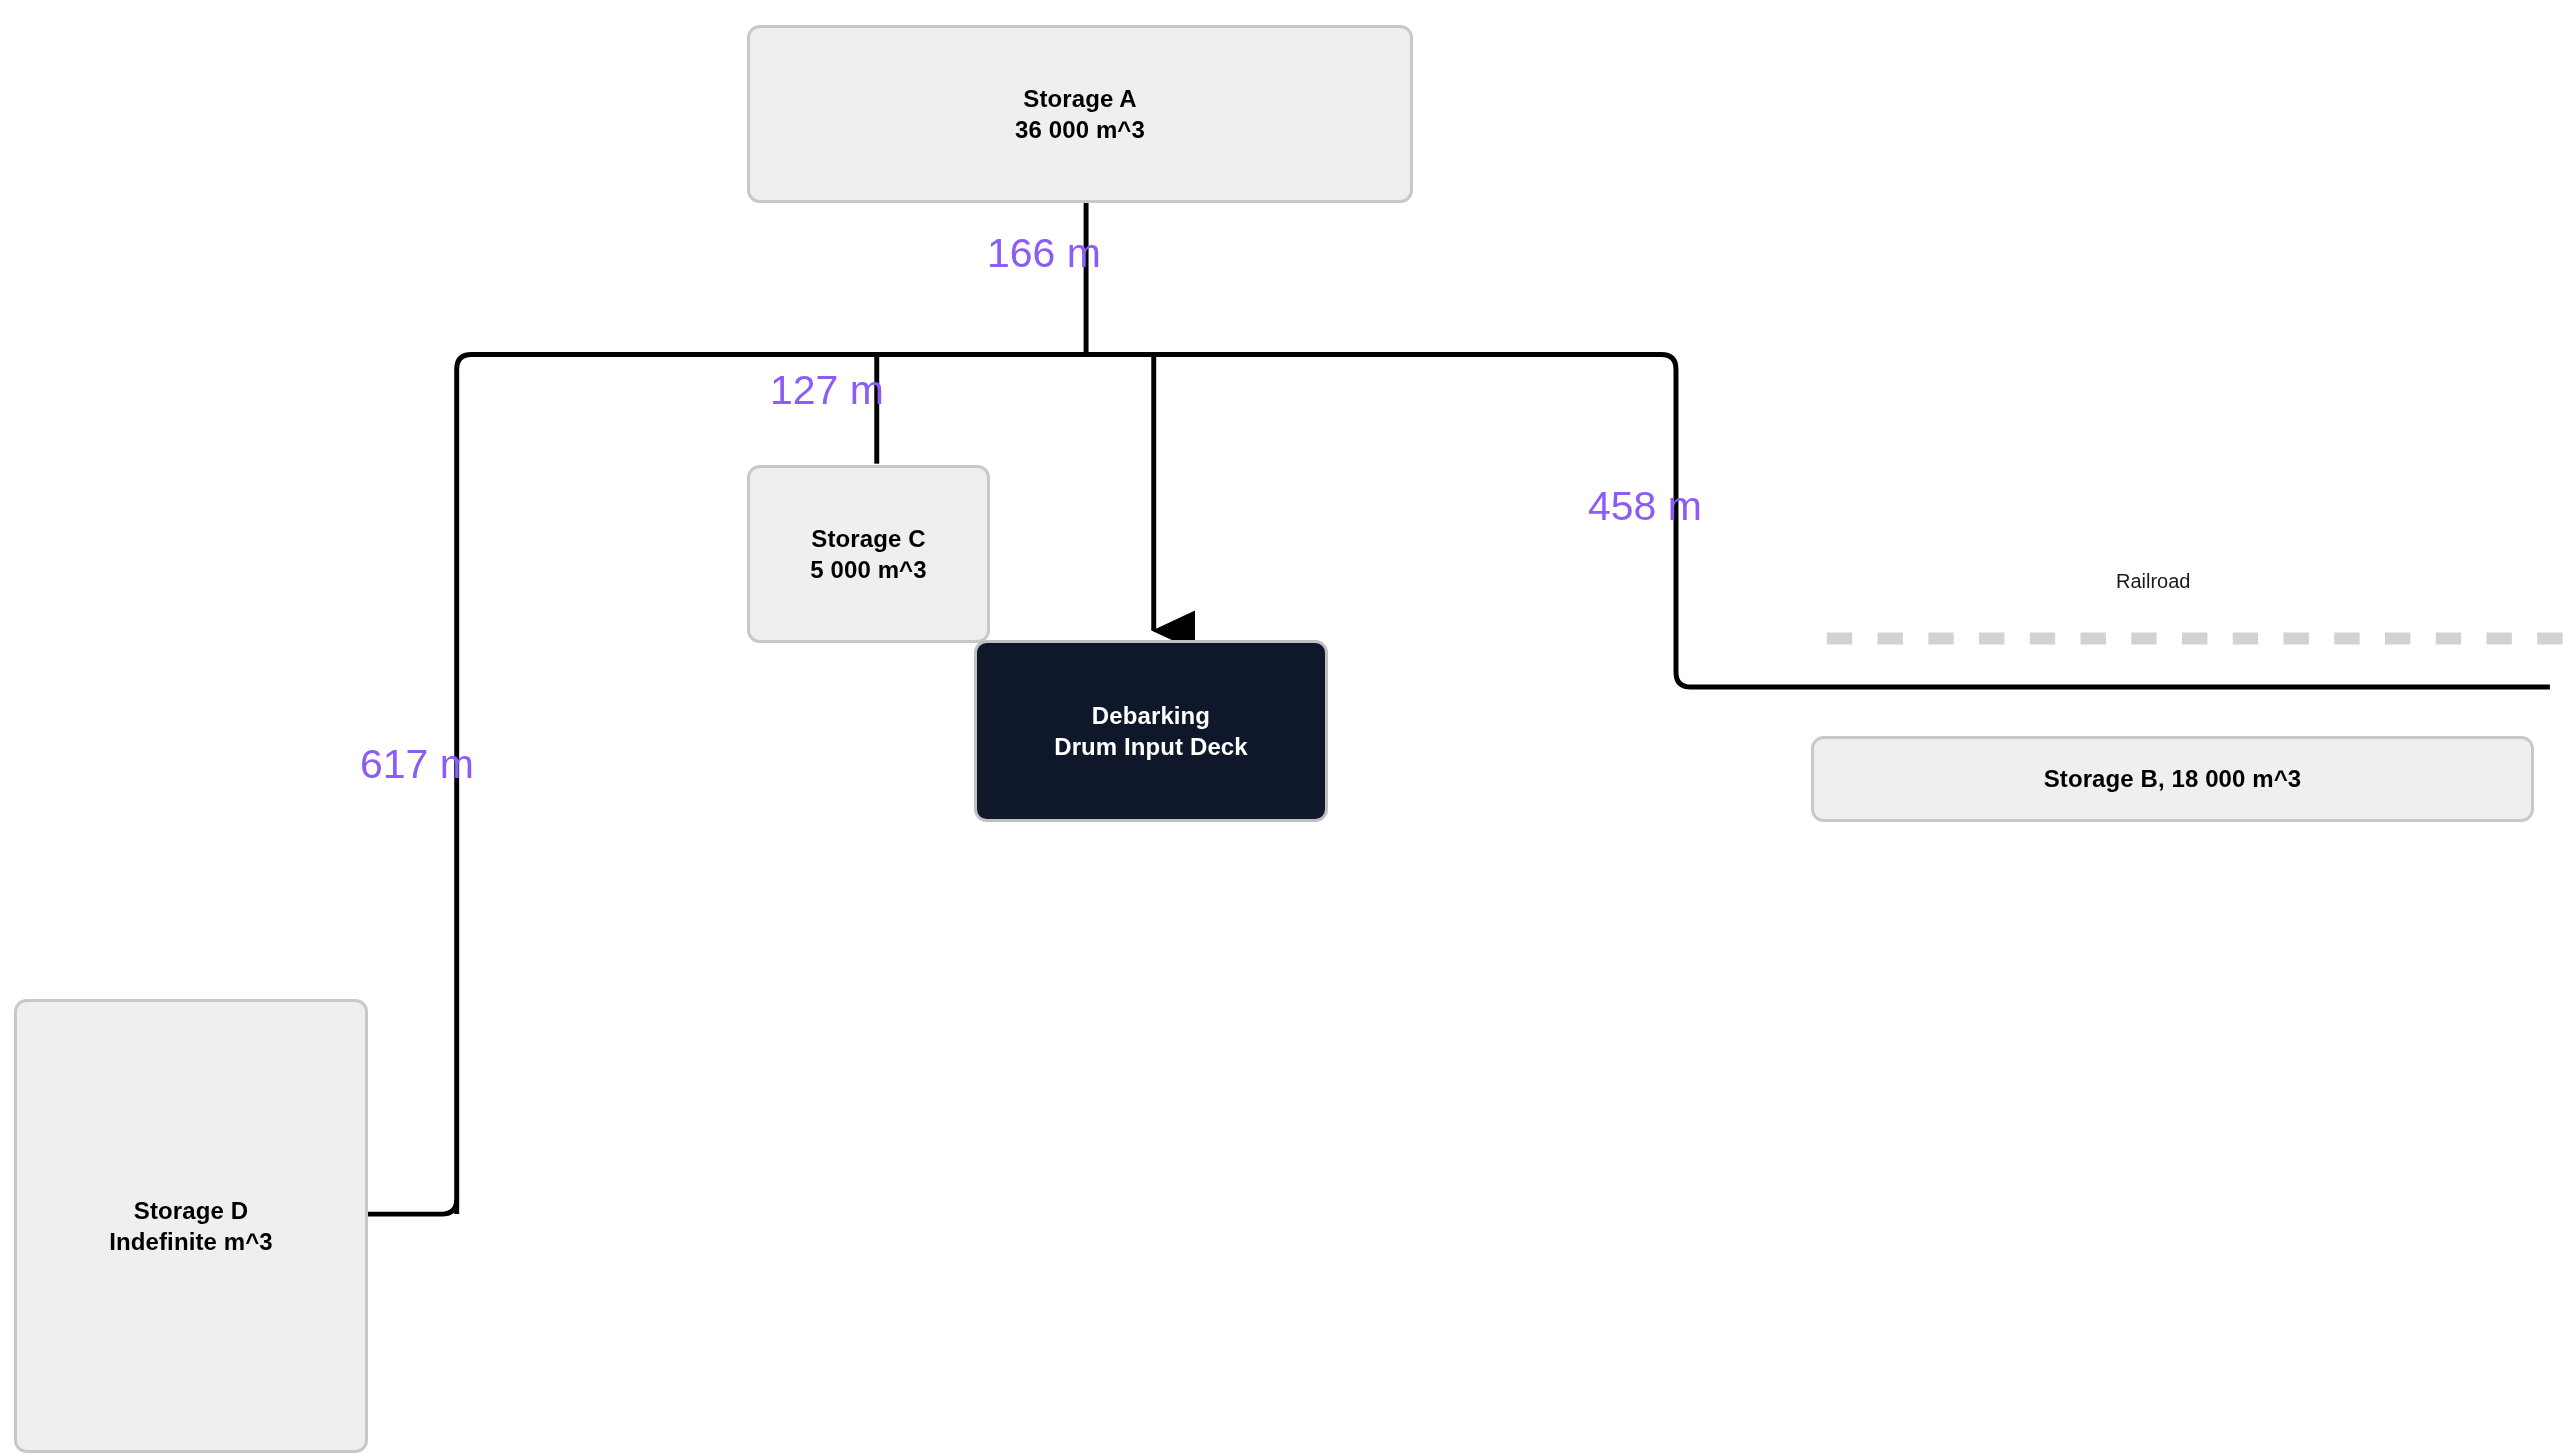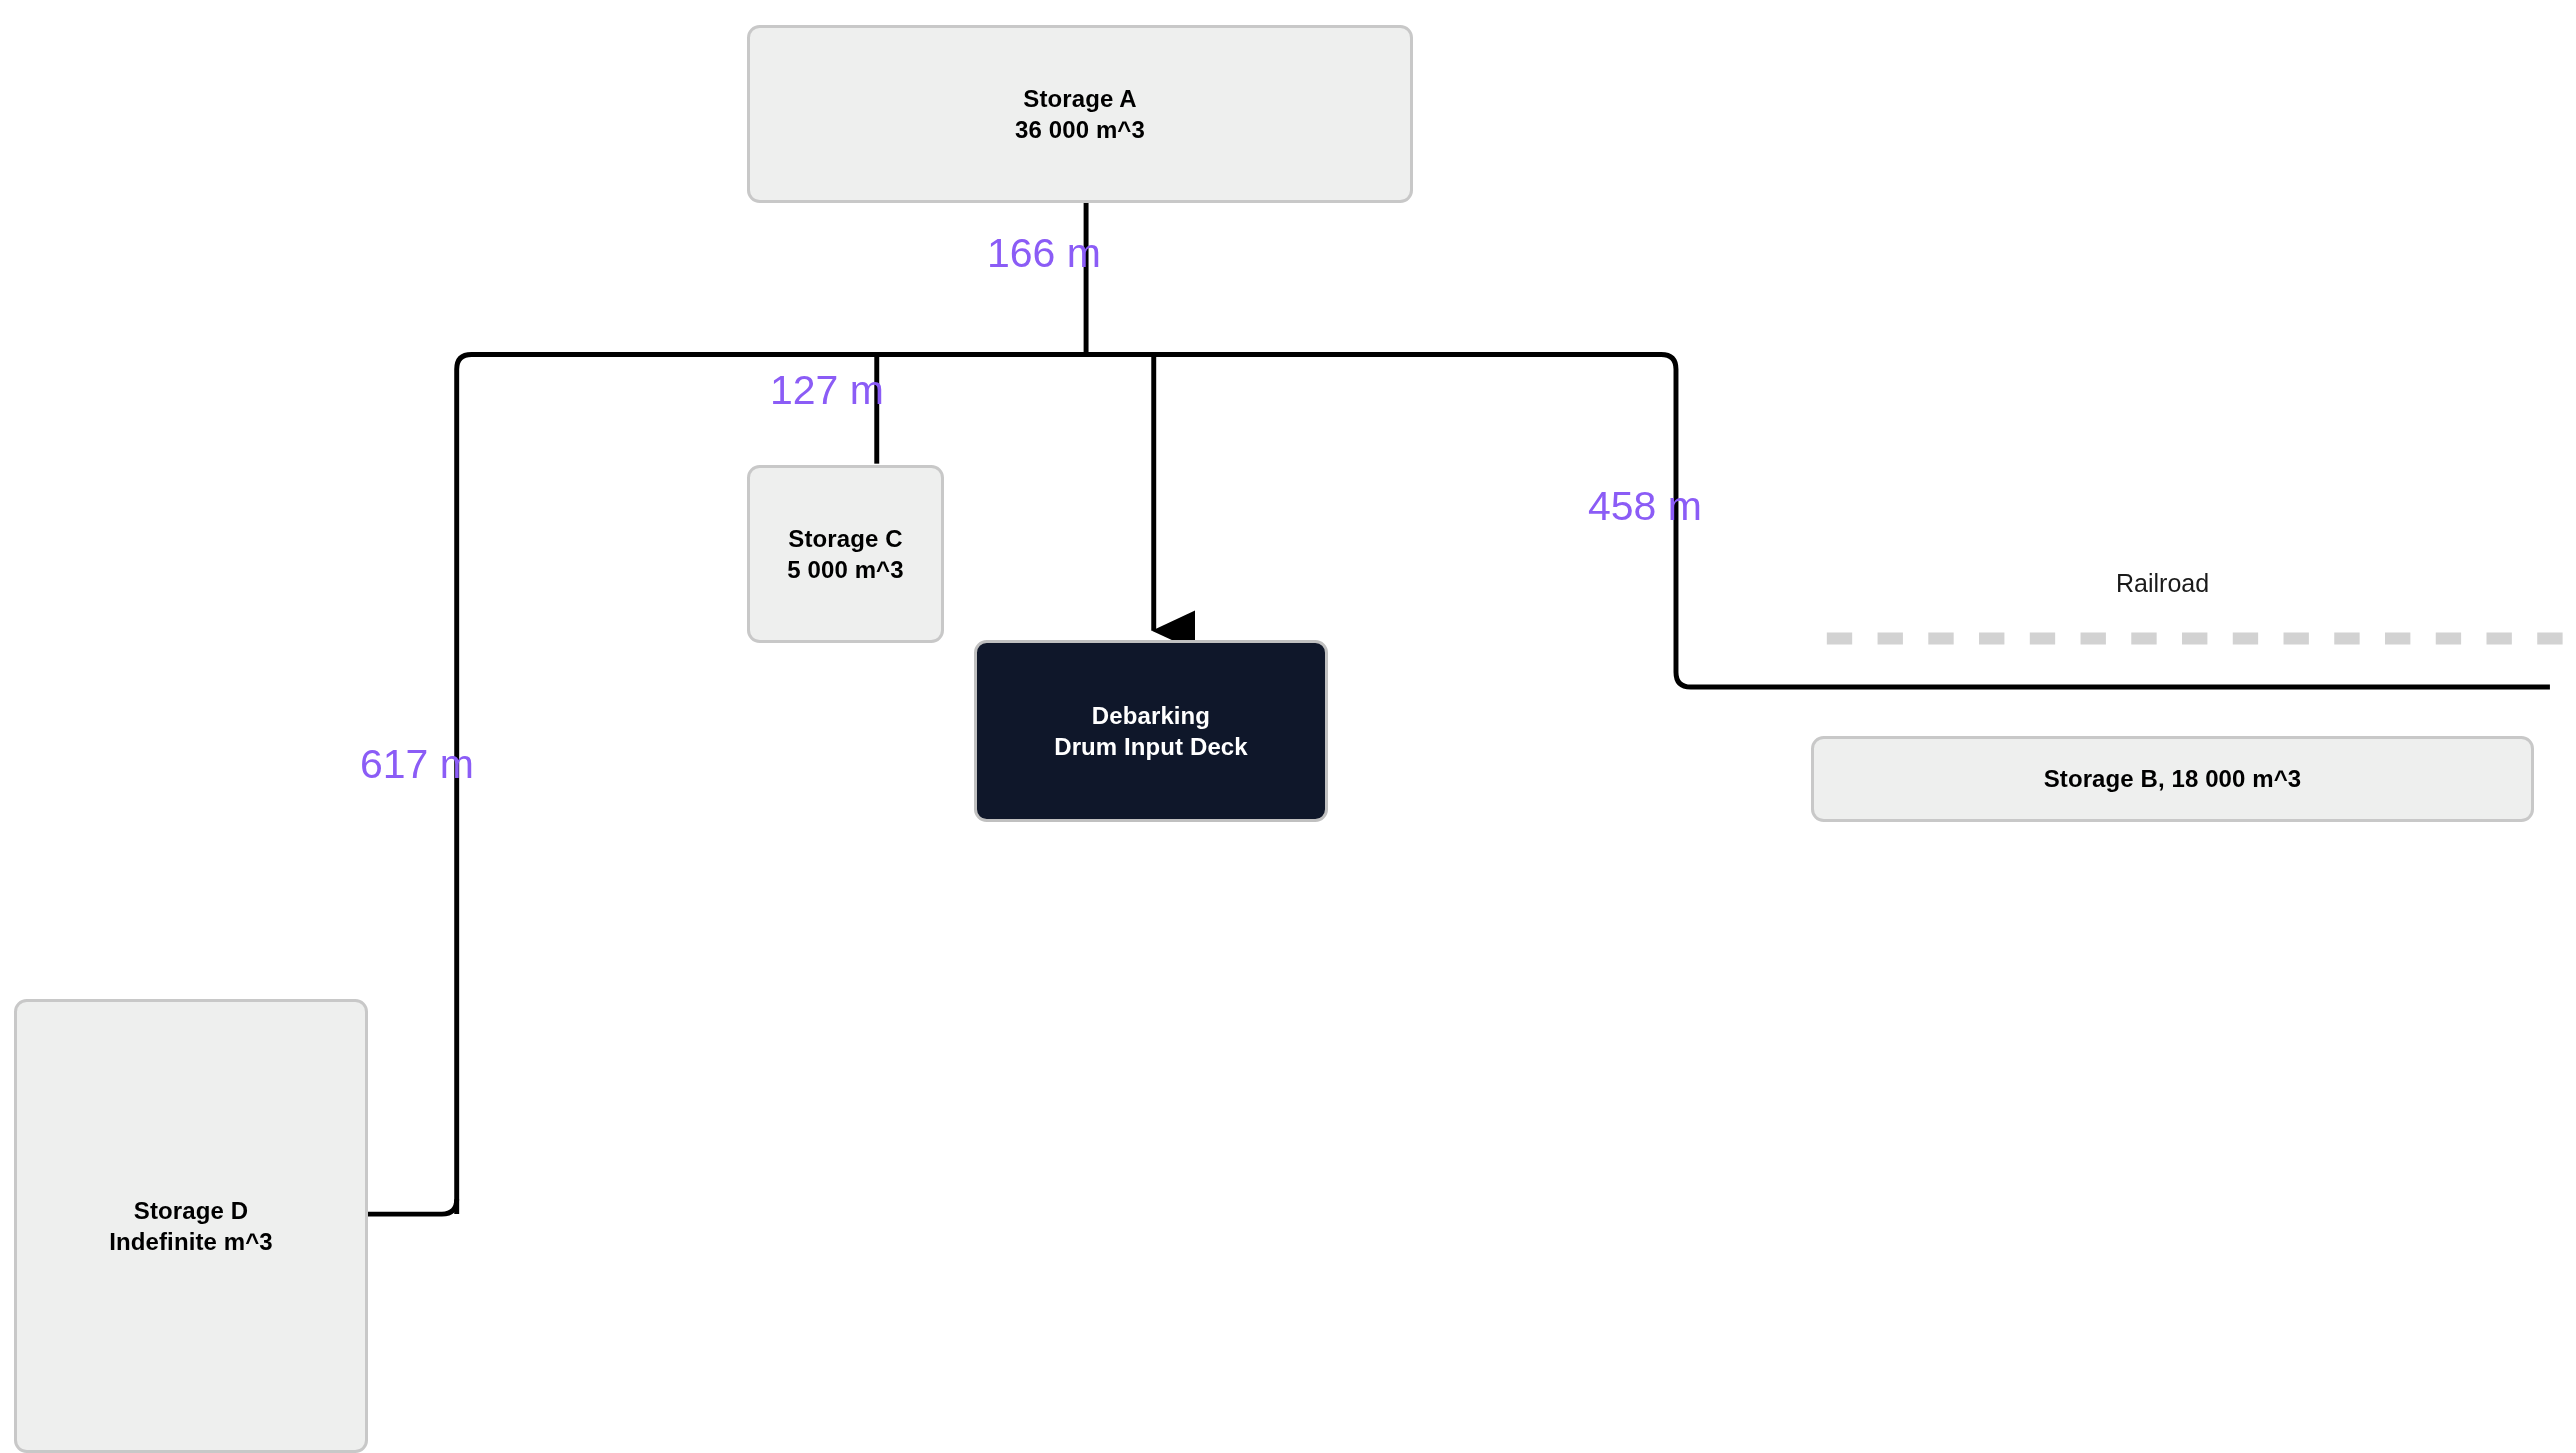--- a/index.html
+++ b/index.html
@@ -48,28 +48,28 @@
   .edge-label {
     position: absolute;
     font-size: 41px;
     color: #8b5cf6;
     font-weight: normal;
     white-space: nowrap;
     line-height: 1;
   }
   .plain-label {
     position: absolute;
-    font-size: 25px;
+    font-size: 20px;
     color: #1a1a1a;
     font-weight: normal;
     white-space: nowrap;
     line-height: 1;
   }
   #node-storage-a { left: 747px;  top: 25px;   width: 666px;  height: 178px; }
-  #node-storage-c { left: 747px;  top: 465px;  width: 197px;  height: 178px; }
+  #node-storage-c { left: 747px;  top: 465px;  width: 243px;  height: 178px; }
   #node-debarking { left: 974px;  top: 640px;  width: 354px;  height: 182px; }
   #node-storage-b { left: 1811px;  top: 736px; width: 723px; height: 86px; }
   #node-storage-d { left: 14px;    top: 999px; width: 354px;  height: 454px; }
   #label-166 { left: 987px; top: 233px;  }
   #label-127 { left: 770px; top: 370px;  }
   #label-458 { left: 1588px; top: 486px;  }
   #label-617 { left: 360px;  top: 744px; }
   #label-railroad { left: 2116px; top: 571px; }
 </style>
 </head>

